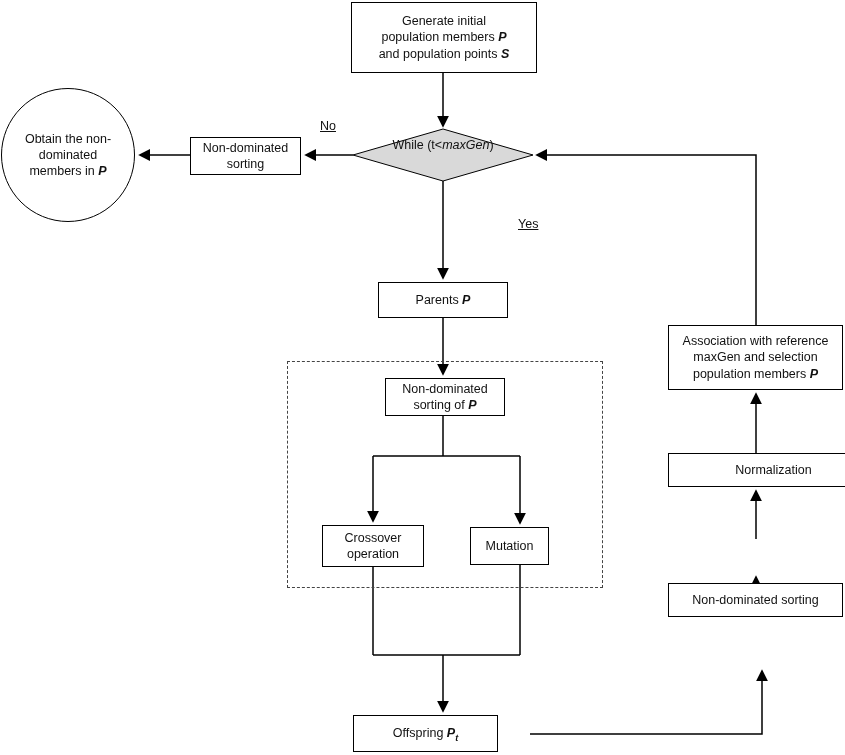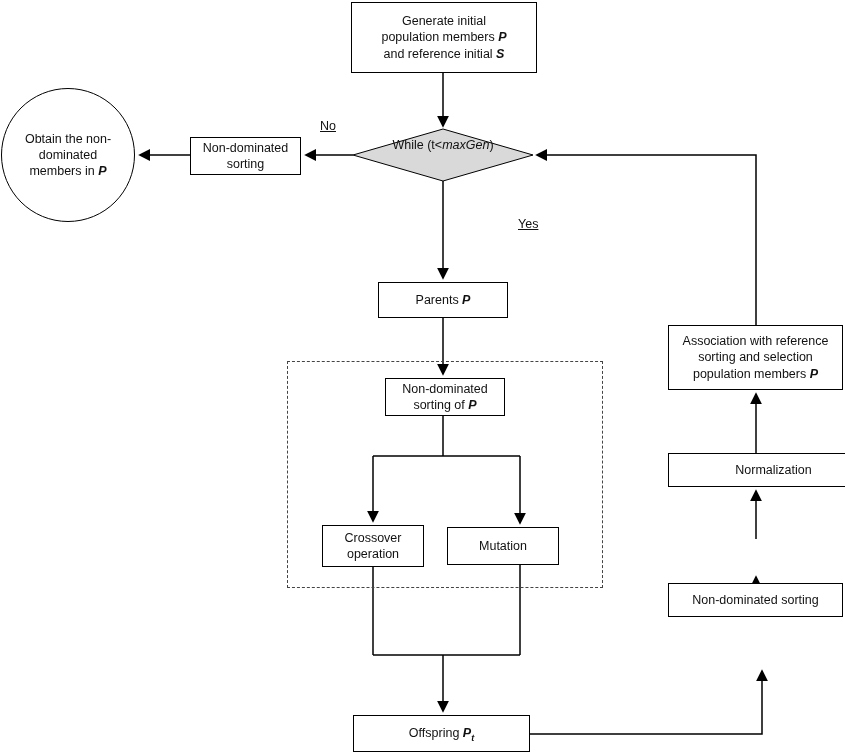--- a/index.html
+++ b/index.html
@@ -53,21 +53,21 @@
     <polyline points="530,734 762,734 762,671" marker-end="url(#arrow)"></polyline>
     <line x1="756" y1="617" x2="756" y2="577" marker-end="url(#arrow)"></line>
     <line x1="756" y1="539" x2="756" y2="491" marker-end="url(#arrow)"></line>
     <line x1="756" y1="453" x2="756" y2="394" marker-end="url(#arrow)"></line>
     <polyline points="756,325 756,155 537,155" marker-end="url(#arrow)"></polyline>
   </svg>
 
   <div class="dashed-group" style="left:287px; top:361px; width:316px; height:227px;"></div>
 
   <div class="node box" style="left:351px; top:2px; width:186px; height:71px;">
-    <span><span>Generate initial</span><br><span>population members </span><span class="b i">P</span><br><span>and reference initial </span><span class="b i">S</span></span>
+    <span><span>Generate initial</span><br><span>population members </span><span class="b i">P</span><br><span>and population points </span><span class="b i">S</span></span>
   </div>
 
   <div class="node diamond-label" style="left:353px; top:119px; width:180px; height:52px;">
     <span><span>While (t&lt;</span><span class="i">maxGen</span><span>)</span></span>
   </div>
 
   <div class="node box" style="left:190px; top:137px; width:111px; height:38px;">
     <span><span>Non-dominated</span><br><span>sorting</span></span>
   </div>
 
@@ -80,37 +80,37 @@
   </div>
 
   <div class="node box" style="left:385px; top:378px; width:120px; height:38px;">
     <span><span>Non-dominated</span><br><span>sorting of </span><span class="b i">P</span></span>
   </div>
 
   <div class="node box" style="left:322px; top:525px; width:102px; height:42px;">
     <span><span>Crossover</span><br><span>operation</span></span>
   </div>
 
-  <div class="node box" style="left:447px; top:527px; width:112px; height:38px;">
+  <div class="node box" style="left:470px; top:527px; width:79px; height:38px;">
     <span><span>Mutation</span></span>
   </div>
 
-  <div class="node box" style="left:353px; top:715px; width:177px; height:37px;">
+  <div class="node box" style="left:353px; top:715px; width:145px; height:37px;">
     <span><span>Offspring </span><span class="b i">P</span><sub class="b i">t</sub></span>
   </div>
 
 
   <div class="node box" style="left:668px; top:539px; width:175px; height:34px;margin-top:44px;">
     <span><span>Non-dominated sorting</span></span>
   </div>
 
   <div class="node box" style="left:668px; top:453px; width:211px; height:34px;">
     <span><span>Normalization</span></span>
   </div>
 
   <div class="node box" style="left:668px; top:325px; width:175px; height:65px;">
-    <span><span>Association with reference</span><br><span>sorting and selection</span><br><span>population members  </span><span class="b i">P</span></span>
+    <span><span>Association with reference</span><br><span>maxGen and selection</span><br><span>population members  </span><span class="b i">P</span></span>
   </div>
 
   <div class="edge-label" style="left:320px; top:119px;">No</div>
   <div class="edge-label" style="left:472px; top:217px;margin-left:46px;">Yes</div>
 
 </div>
 
 </body></html>

